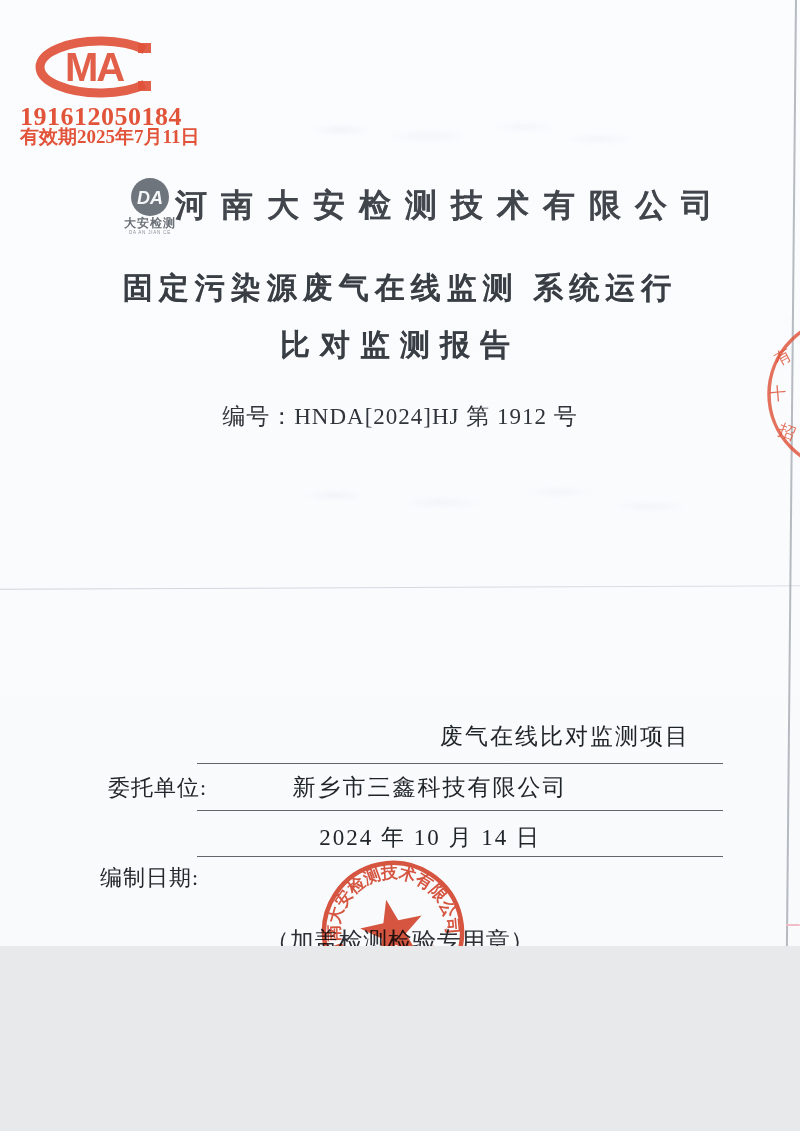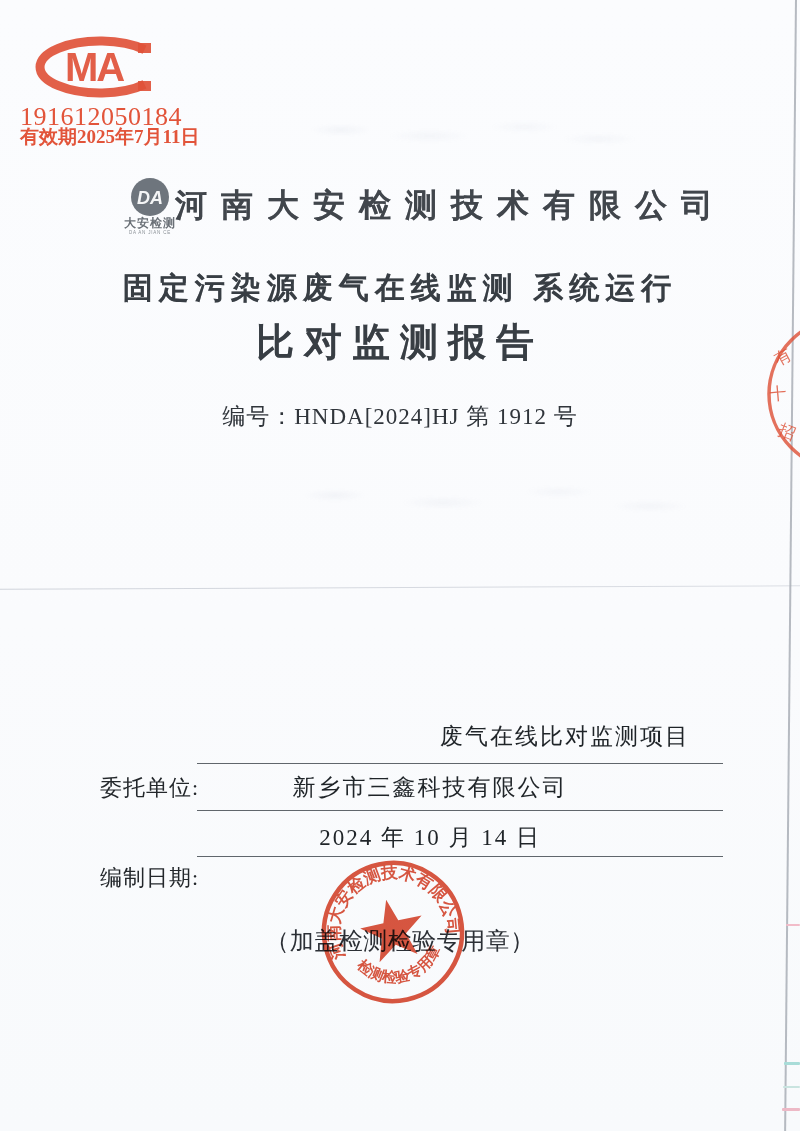--- a/index.html
+++ b/index.html
@@ -1,28 +1,28 @@
 <!DOCTYPE html>
 <html><head>
 <meta charset="utf-8">
 <style>
   html,body{margin:0;padding:0;background:#e8e9eb;}
   .page{
-    position:relative;width:800px;height:1131px;margin:0 auto;
+    position:relative;width:800px;height:946px;margin:0 auto;
     background:linear-gradient(180deg,#fbfcfe 0%,#fafbfd 55%,#f8fafc 100%);
     overflow:hidden;
     font-family:"Liberation Serif",serif;
     color:#2d3237;
   }
   .abs{position:absolute;}
   
   .cma-wrap{left:16px;top:36px;width:180px;}
   .cma-number{
     position:absolute;left:4px;top:66px;width:176px;
-    font-family:"Liberation Serif",serif;font-weight:normal;
+    font-family:"Liberation Serif",serif;font-weight:bold;
     font-size:26px;letter-spacing:.5px;color:#e2543a;white-space:nowrap;
   }
   .cma-validity{
     position:absolute;left:4px;top:88px;width:186px;
     font-weight:bold;font-size:19px;color:#e2543a;white-space:nowrap;
   }
   
   .ghost{
     filter:blur(1.5px);opacity:.55;
     background:
@@ -40,23 +40,23 @@
     text-shadow:0 0 .5px rgba(65,70,76,.55);
   }
   
   .title-1{
     left:0;top:268px;width:800px;text-align:center;
     font-family:"Liberation Sans",sans-serif;font-weight:bold;
     font-size:30px;letter-spacing:6px;color:#383e44;white-space:nowrap;
     text-shadow:0 0 .5px rgba(56,62,68,.5);
   }
   .title-2{
-    left:0;top:317px;width:800px;text-align:center;
+    left:0;top:325px;width:800px;text-align:center;
     font-family:"Liberation Sans",sans-serif;font-weight:bold;
-    font-size:38px;letter-spacing:10px;color:#383e44;white-space:nowrap;
+    font-size:30px;letter-spacing:10px;color:#383e44;white-space:nowrap;
     text-shadow:0 0 .5px rgba(56,62,68,.5);
   }
   .report-no{
     left:0;top:401px;width:800px;text-align:center;
     font-size:23px;letter-spacing:1px;color:#30353b;white-space:nowrap;
   }
   
   .fold-line{left:0;top:587px;width:800px;height:1px;
     background:linear-gradient(90deg,rgba(110,120,140,.30),rgba(110,120,140,.22));
     transform:rotate(-.25deg);}
@@ -120,21 +120,21 @@
     <text x="28" y="44" transform="rotate(-28 28 44)" font-size="17" fill="#dd4f35" opacity=".78">有</text>
     <text x="20" y="78" transform="rotate(-5 20 78)" font-size="17" fill="#dd4f35" opacity=".82">十</text>
     <text x="27" y="112" transform="rotate(22 27 112)" font-size="17" fill="#dd4f35" opacity=".78">招</text>
   </svg>
 
   <div class="abs fold-line"></div>
 
   <div class="abs field-value" style="top:721px;text-align:right;">废气在线比对监测项目</div>
   <div class="abs field-line" style="top:763px;"></div>
 
-  <div class="abs field-label" style="top:773px;">委托单位:</div>
+  <div class="abs field-label" style="top:773px;margin-left:8px;">委托单位:</div>
   <div class="abs field-value" style="top:772px;">新乡市三鑫科技有限公司</div>
   <div class="abs field-line" style="top:810px;"></div>
 
   <div class="abs field-label" style="top:823px;margin-top:40px;">编制日期:</div>
   <div class="abs field-value" style="top:822px;">2024 年 10 月 14 日</div>
   <div class="abs field-line" style="top:856px;"></div>
 
   <div class="abs seal-caption">（加盖检测检验专用章）</div>
 
   <svg class="abs seal-svg" width="160" height="160" viewBox="0 0 160 160">

